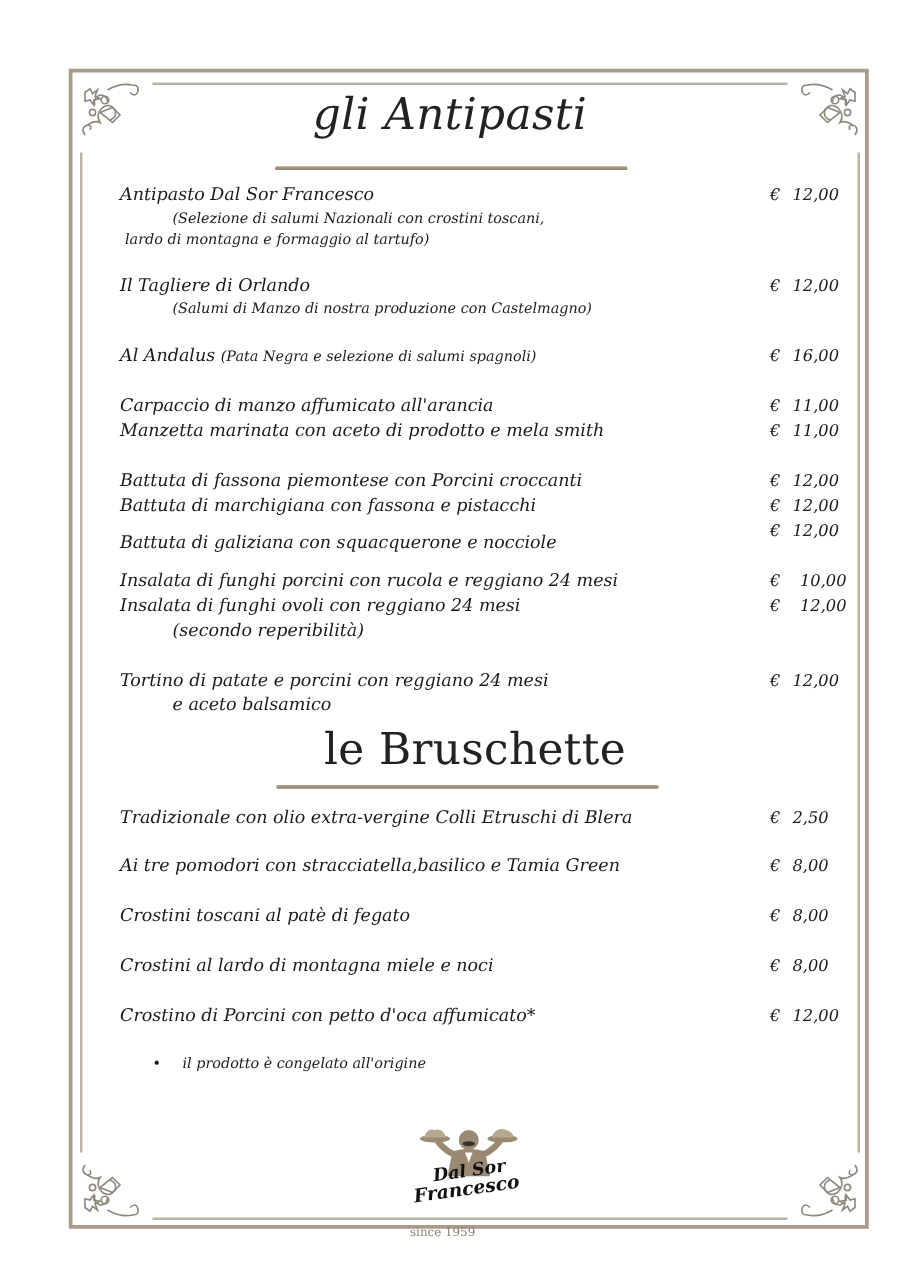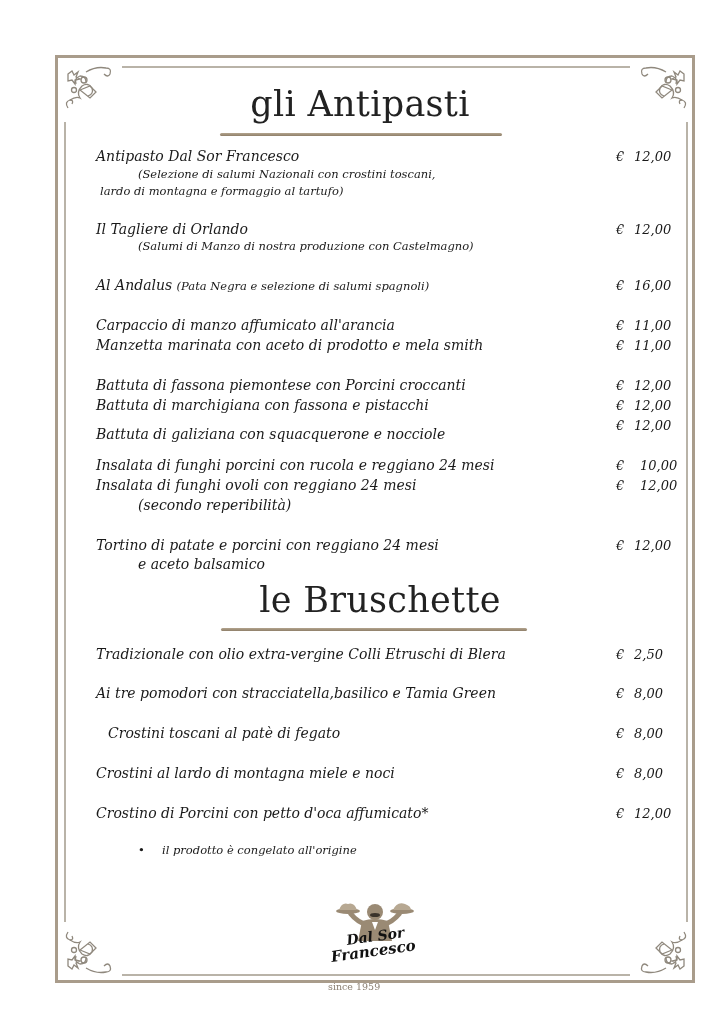--- a/index.html
+++ b/index.html
@@ -61,21 +61,21 @@
     font-family: "DejaVu Serif", serif;
     font-style: italic;
     font-size: 13px;
     color: #1a1a1a;
     white-space: nowrap;
     margin-left: 46px;
   }
   .price .cur { display:inline-block; width: 18px; }
   .footnote {
     position: absolute;
-    left: 138px; top: 843px;
+    left: 122px; top: 843px;
     font-family: "DejaVu Serif", serif;
     font-style: italic;
     font-size: 11.5px;
     color: #1a1a1a;
     white-space: nowrap;
   }
   .footnote .bullet { display:inline-block; width: 24px; font-style: normal; }
   .logo { position: absolute; left: 328px; top: 895px; width: 95px; height: 80px; }
   .logo-since {
     position: absolute; left: 0; top: 66px; width: 95px;
@@ -136,21 +136,21 @@
     <path d="M8 38 q6 -4 10 -2 q-4 -6 2 -12 q6 -4 10 2 q2 6 -4 8"></path>
     <path d="M14 22 q-2 -6 4 -8 q6 0 6 6"></path>
     <path d="M24 10 q10 -6 20 -4 q6 0 4 6 q-2 4 -6 0"></path>
     <path d="M18 28 l10 -4 l6 6 l-6 6 z"></path>
     <path d="M6 12 l4 -3 l2 4 l4 -3 l-2 5 l4 2 l-5 1 l0 4 l-3 -4 l-4 1 z"></path>
     <circle cx="22" cy="18" r="3"></circle>
     <circle cx="12" cy="28" r="2.5"></circle>
   </svg>
 </div>
 
-<div class="section-title" style="left:220px;top:84px;width:280px;">gli Antipasti</div>
+<div class="section-title" style="left:220px;top:72px;width:280px;font-style:italic;">gli Antipasti</div>
 <div class="title-rule" style="left:220px;top:133px;width:282px;"></div>
 
 <div class="menu-line" style="top:148px;">Antipasto Dal Sor Francesco</div>
 <div class="price" style="top:149px;"><span class="cur">€</span><span>12,00</span></div>
 <div class="menu-sub" style="left:138px;top:167px;">(Selezione di salumi Nazionali  con crostini toscani,</div>
 <div class="menu-sub" style="left:100px;top:184px;">lardo di montagna e formaggio al tartufo)</div>
 
 <div class="menu-line" style="top:221px;">Il Tagliere di Orlando</div>
 <div class="price" style="top:222px;"><span class="cur">€</span><span>12,00</span></div>
 <div class="menu-sub" style="left:138px;top:239px;">(Salumi di Manzo di nostra produzione con Castelmagno)</div>
@@ -182,21 +182,21 @@
 
 <div class="section-title" style="left:220px;top:580px;width:320px;">le Bruschette</div>
 <div class="title-rule" style="left:221px;top:628px;width:306px;"></div>
 
 <div class="menu-line" style="top:646px;">Tradizionale con olio extra-vergine Colli Etruschi di Blera</div>
 <div class="price" style="top:647px;"><span class="cur">€</span><span>2,50</span></div>
 
 <div class="menu-line" style="top:685px;">Ai tre pomodori con stracciatella,basilico e Tamia Green</div>
 <div class="price" style="top:686px;"><span class="cur">€</span><span>8,00</span></div>
 
-<div class="menu-line" style="top:725px;margin-left:12px;">Crostini toscani al patè di fegato</div>
+<div class="menu-line" style="top:725px;">Crostini toscani al patè di fegato</div>
 <div class="price" style="top:726px;"><span class="cur">€</span><span>8,00</span></div>
 
 <div class="menu-line" style="top:765px;">Crostini al lardo di montagna miele e noci</div>
 <div class="price" style="top:766px;"><span class="cur">€</span><span>8,00</span></div>
 
 <div class="menu-line" style="top:805px;">Crostino di  Porcini con petto d'oca affumicato*</div>
 <div class="price" style="top:806px;"><span class="cur">€</span><span>12,00</span></div>
 
 <div class="footnote"><span class="bullet">•</span><span>il prodotto è congelato all'origine</span></div>
 

